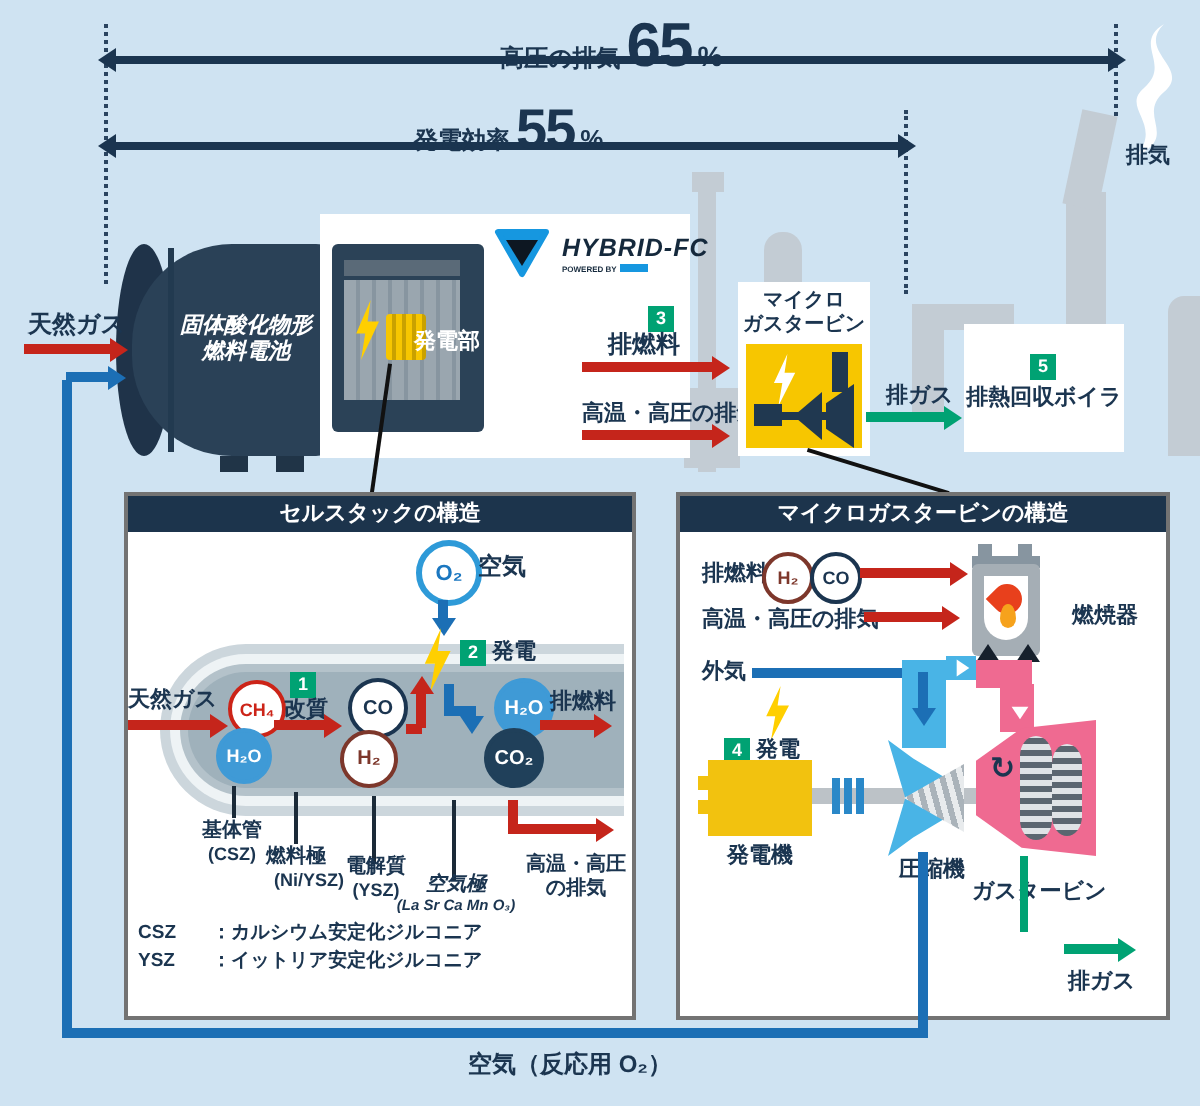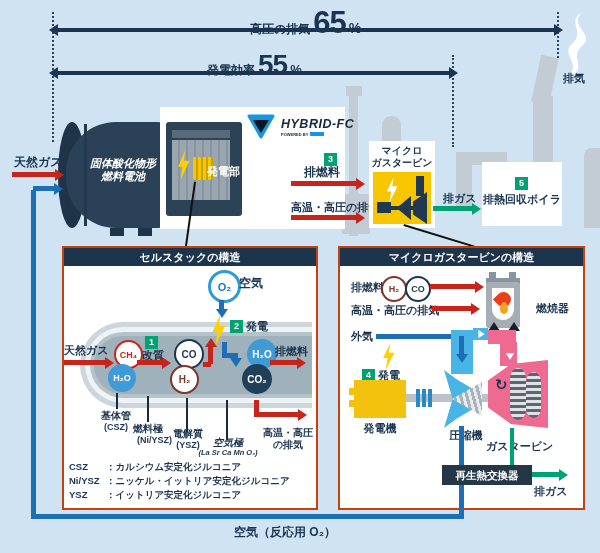--- a/index.html
+++ b/index.html
@@ -23,21 +23,21 @@
   .varr{position:absolute;width:5px;background:currentColor;}
   .varr::after{content:"";position:absolute;bottom:-8px;left:50%;transform:translateX(-50%);
     border-top:9px solid;border-left:6px solid transparent;border-right:6px solid transparent;}
   .dotv{position:absolute;width:0;border-left:2px dotted #2a4460;}
   .badge{position:absolute;width:13px;height:13px;background:#00a273;color:#fff;
     font-weight:bold;font-size:9px;line-height:13px;text-align:center;}
   .mol{position:absolute;border-radius:50%;background:#fff;display:flex;align-items:center;
     justify-content:center;font-weight:bold;}
   .bolt{position:absolute;background:#ffcf00;
     clip-path:polygon(62% 0,14% 56%,44% 56%,30% 100%,90% 36%,52% 36%);}
-  .panel{position:absolute;background:#fff;border:2px solid #c2410c;}
+  .panel{position:absolute;background:#fff;border:2px solid #737373;}
   .panel-h{position:absolute;left:0;top:0;right:0;height:18px;background:#1c344c;color:#fff;
     font-weight:bold;font-size:11px;line-height:18px;text-align:center;}
   .head-r{position:absolute;width:0;height:0;border-left:9px solid;border-top:6px solid transparent;border-bottom:6px solid transparent;}
   .head-up{position:absolute;width:0;height:0;border-bottom:9px solid;border-left:6px solid transparent;border-right:6px solid transparent;}
   .head-dn{position:absolute;width:0;height:0;border-top:9px solid;border-left:6px solid transparent;border-right:6px solid transparent;}
   .blue-line{background:#1c6fb5;}
   .ptr{position:absolute;background:#111;height:2px;transform-origin:0 0;}
   .leg-row{display:flex;font-size:9.5px;font-weight:bold;color:#1b3550;line-height:14px;}
   .leg-k{width:37px;flex:none;}
 </style>
@@ -220,24 +220,20 @@
     <div>高温・高圧</div>
     <div>の排気</div>
   </div>
 
   <div class="p" style="left:5px;top:212px;width:244px;">
     <div class="leg-row">
       <span class="leg-k">CSZ</span>
       <span>：カルシウム安定化ジルコニア</span>
     </div>
     <div class="leg-row">
-      <span class="leg-k">Ni/YSZ</span>
-      <span>：ニッケル・イットリア安定化ジルコニア</span>
-    </div>
-    <div class="leg-row">
       <span class="leg-k">YSZ</span>
       <span>：イットリア安定化ジルコニア</span>
     </div>
   </div>
 </div>
 
 <div class="panel" style="left:338px;top:246px;width:243px;height:260px;">
   <div class="panel-h">マイクロガスタービンの構造</div>
 
   <div class="lbl" style="left:11px;top:33px;font-size:11px;">排燃料</div>
@@ -291,18 +287,15 @@
 
   <div class="p" style="left:148px;top:112px;width:60px;height:68px;background:#ef6a91;clip-path:polygon(0 30%,38% 6%,100% 0,100% 100%,38% 94%,0 70%);"></div>
   <div class="p" style="left:170px;top:120px;width:16px;height:52px;background:repeating-linear-gradient(0deg,#5b6670 0 3px,#dfe3e6 3px 6px);border-radius:50%/10px;"></div>
   <div class="p" style="left:186px;top:124px;width:15px;height:46px;background:repeating-linear-gradient(0deg,#5b6670 0 3px,#dfe3e6 3px 6px);border-radius:50%/10px;"></div>
   <div class="lbl" style="left:155px;top:128px;font-size:15px;">↻</div>
   <div class="lbl ctr" style="left:146px;top:192px;width:66px;font-size:11px;">ガスタービン</div>
 
   <div class="p blue-line" style="left:119px;top:178px;width:5px;height:84px;"></div>
   <div class="p" style="left:170px;top:180px;width:4px;height:38px;background:#00a273;"></div>
 
-  <div class="p" style="left:102px;top:217px;width:90px;height:20px;background:#243746;color:#fff;font-weight:bold;font-size:10.5px;line-height:20px;text-align:center;">
-    <span>再生熱交換器</span>
-  </div>
   <div class="harr" style="left:192px;top:224px;width:28px;color:#00a273;"></div>
   <div class="lbl" style="left:194px;top:237px;font-size:11px;">排ガス</div>
 </div>
 
 </body></html>

